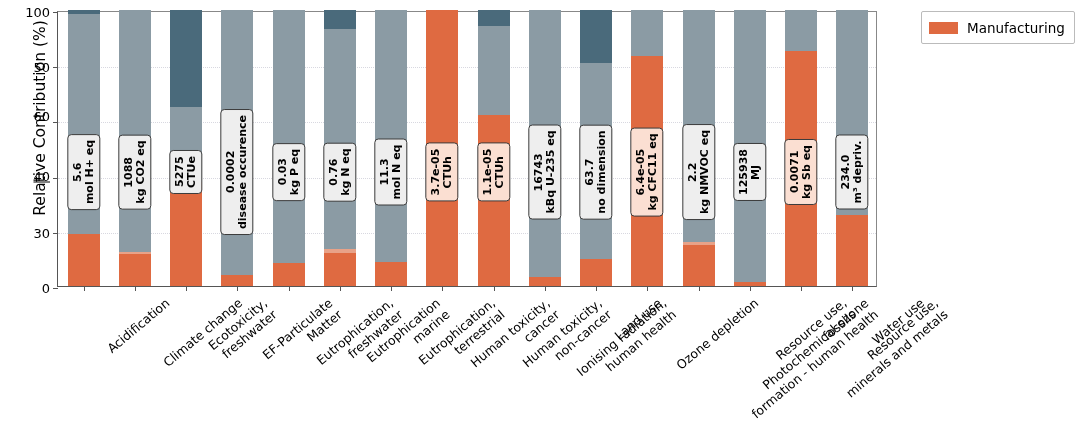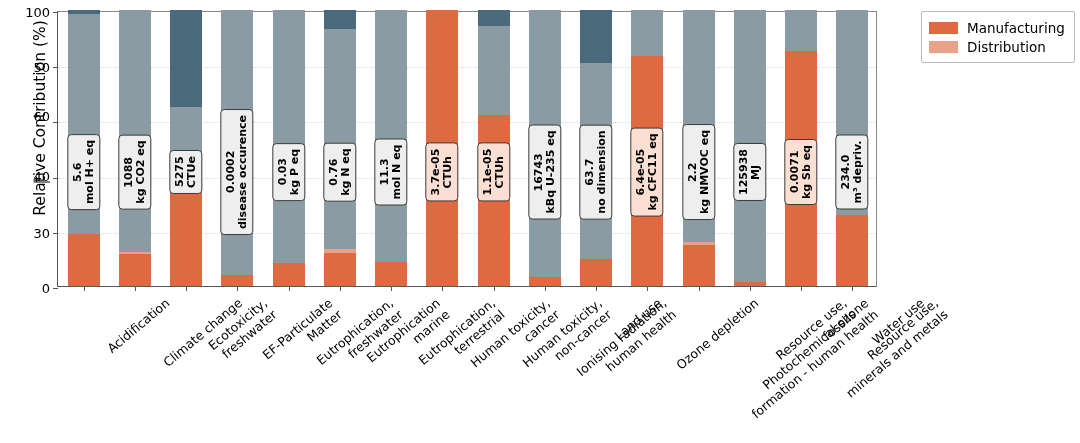--- a/index.html
+++ b/index.html
@@ -304,19 +304,15 @@
       <div class="xlab" style="left: 855.375px; top: 296px;">
         <div>Water use</div>
       </div>
     </div>
 
   <div id="legend">
       <div class="legrow">
         <span class="legswatch" style="background: rgb(223, 106, 65);"></span>
         <span class="legtext">Manufacturing</span>
       </div>
-      <div class="legrow">
-        <span class="legswatch" style="background: rgb(232, 162, 136);"></span>
-        <span class="legtext">Distribution</span>
-      </div>
     </div>
 
 </div>
 
 </body></html>

